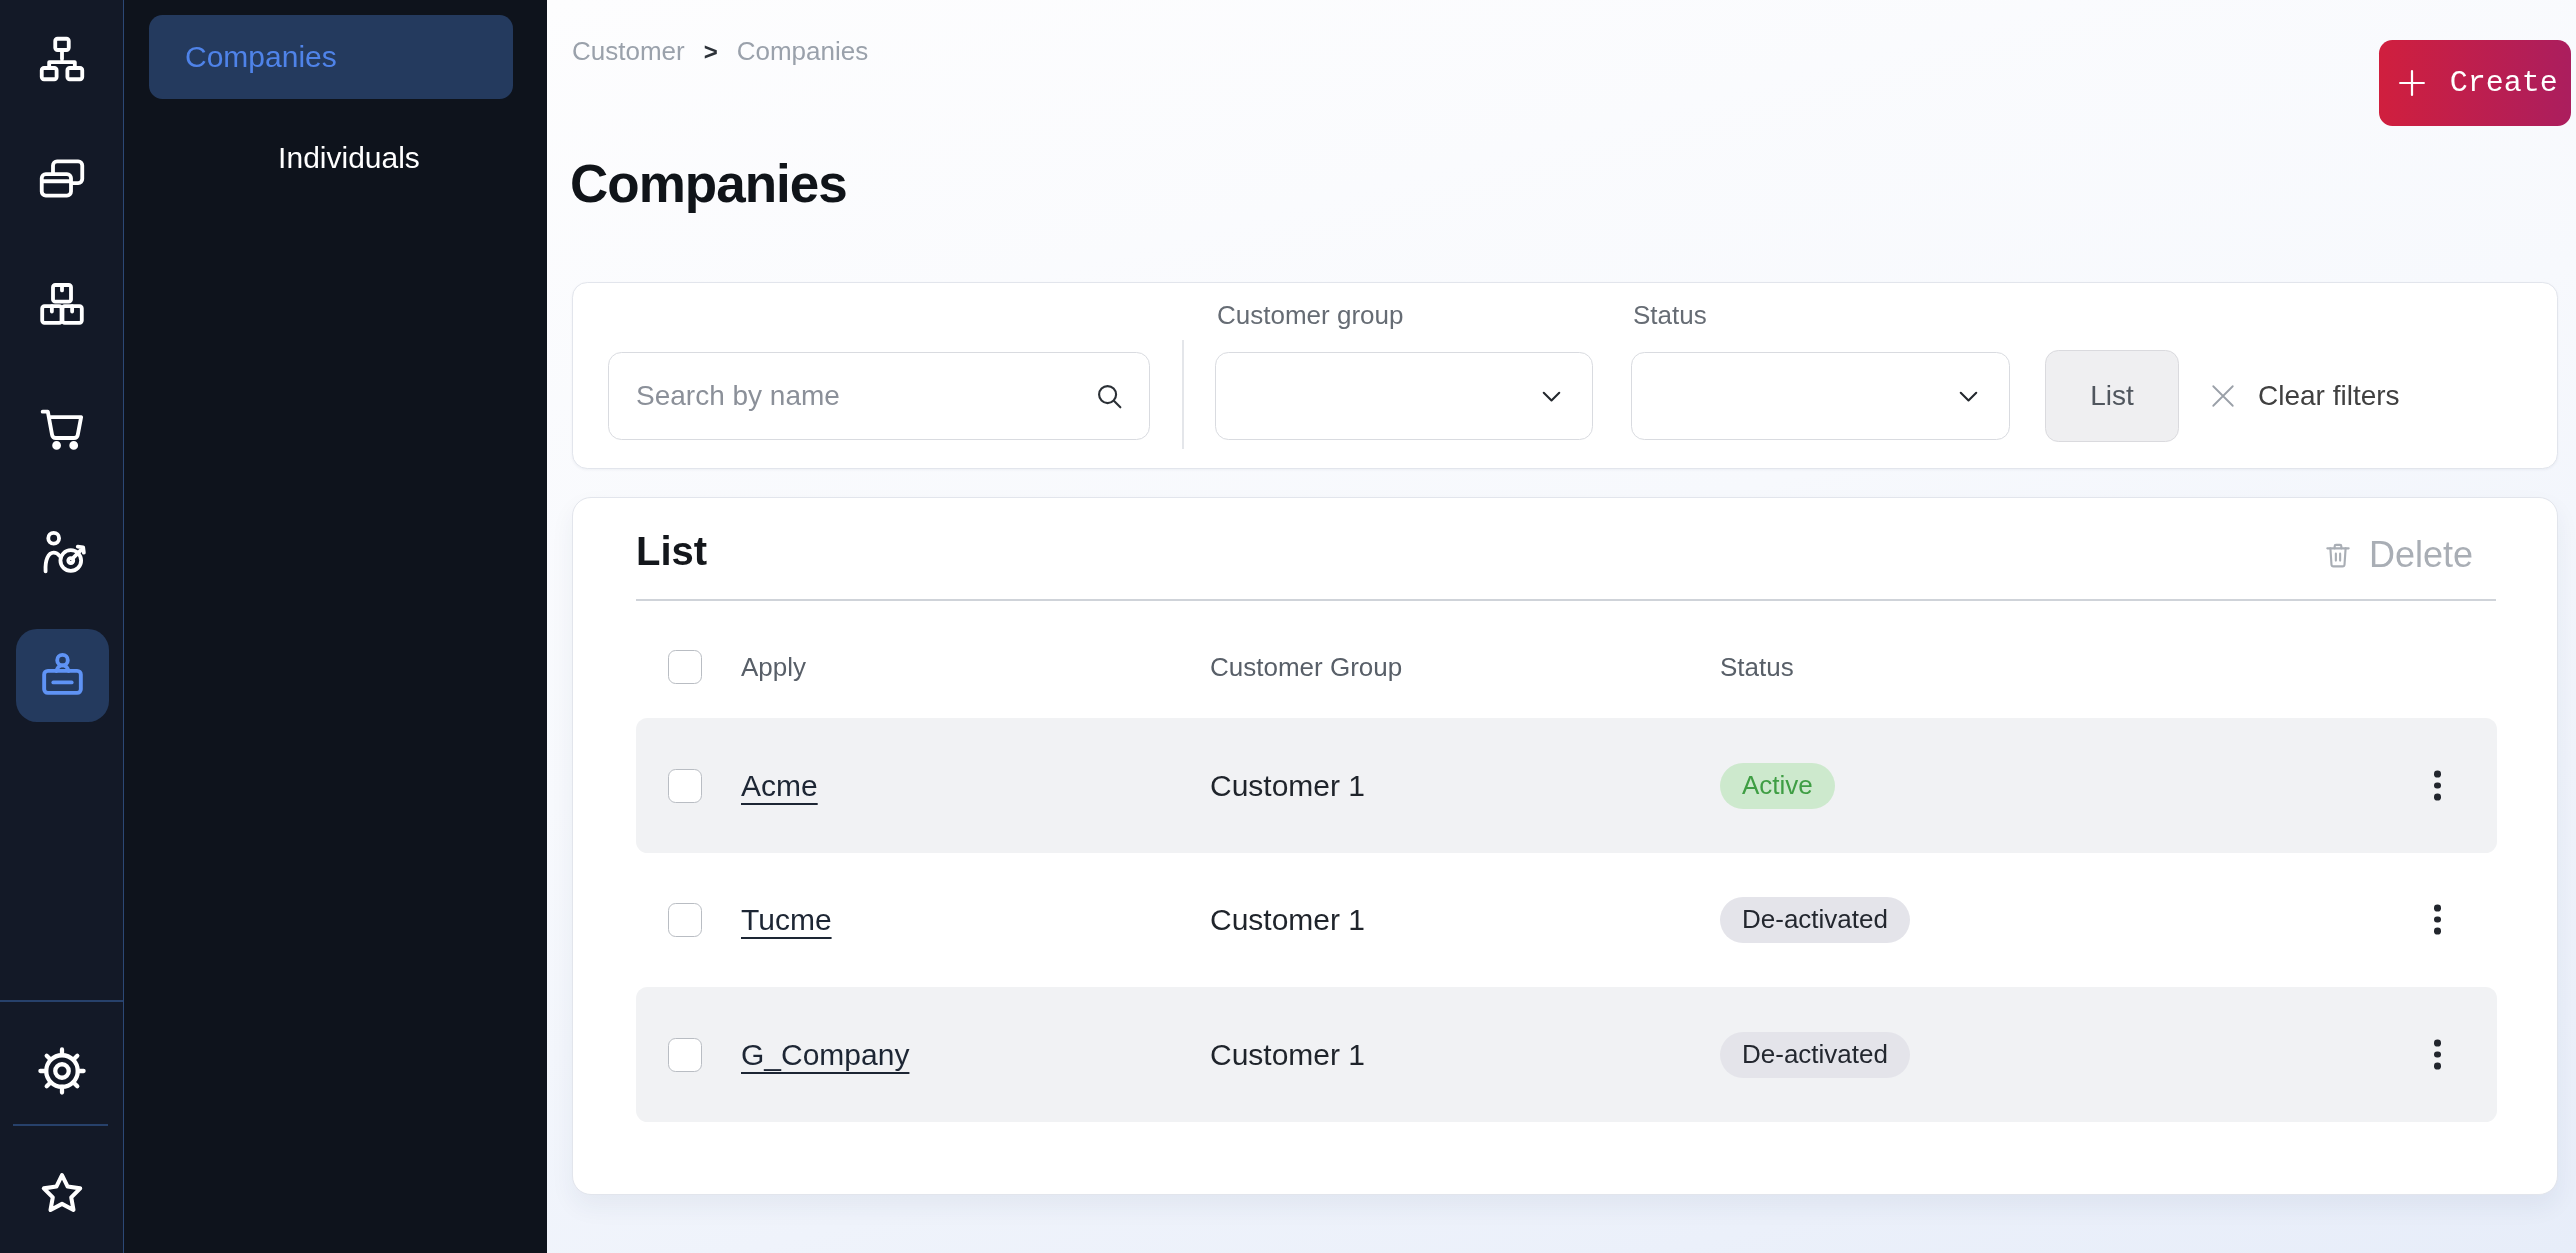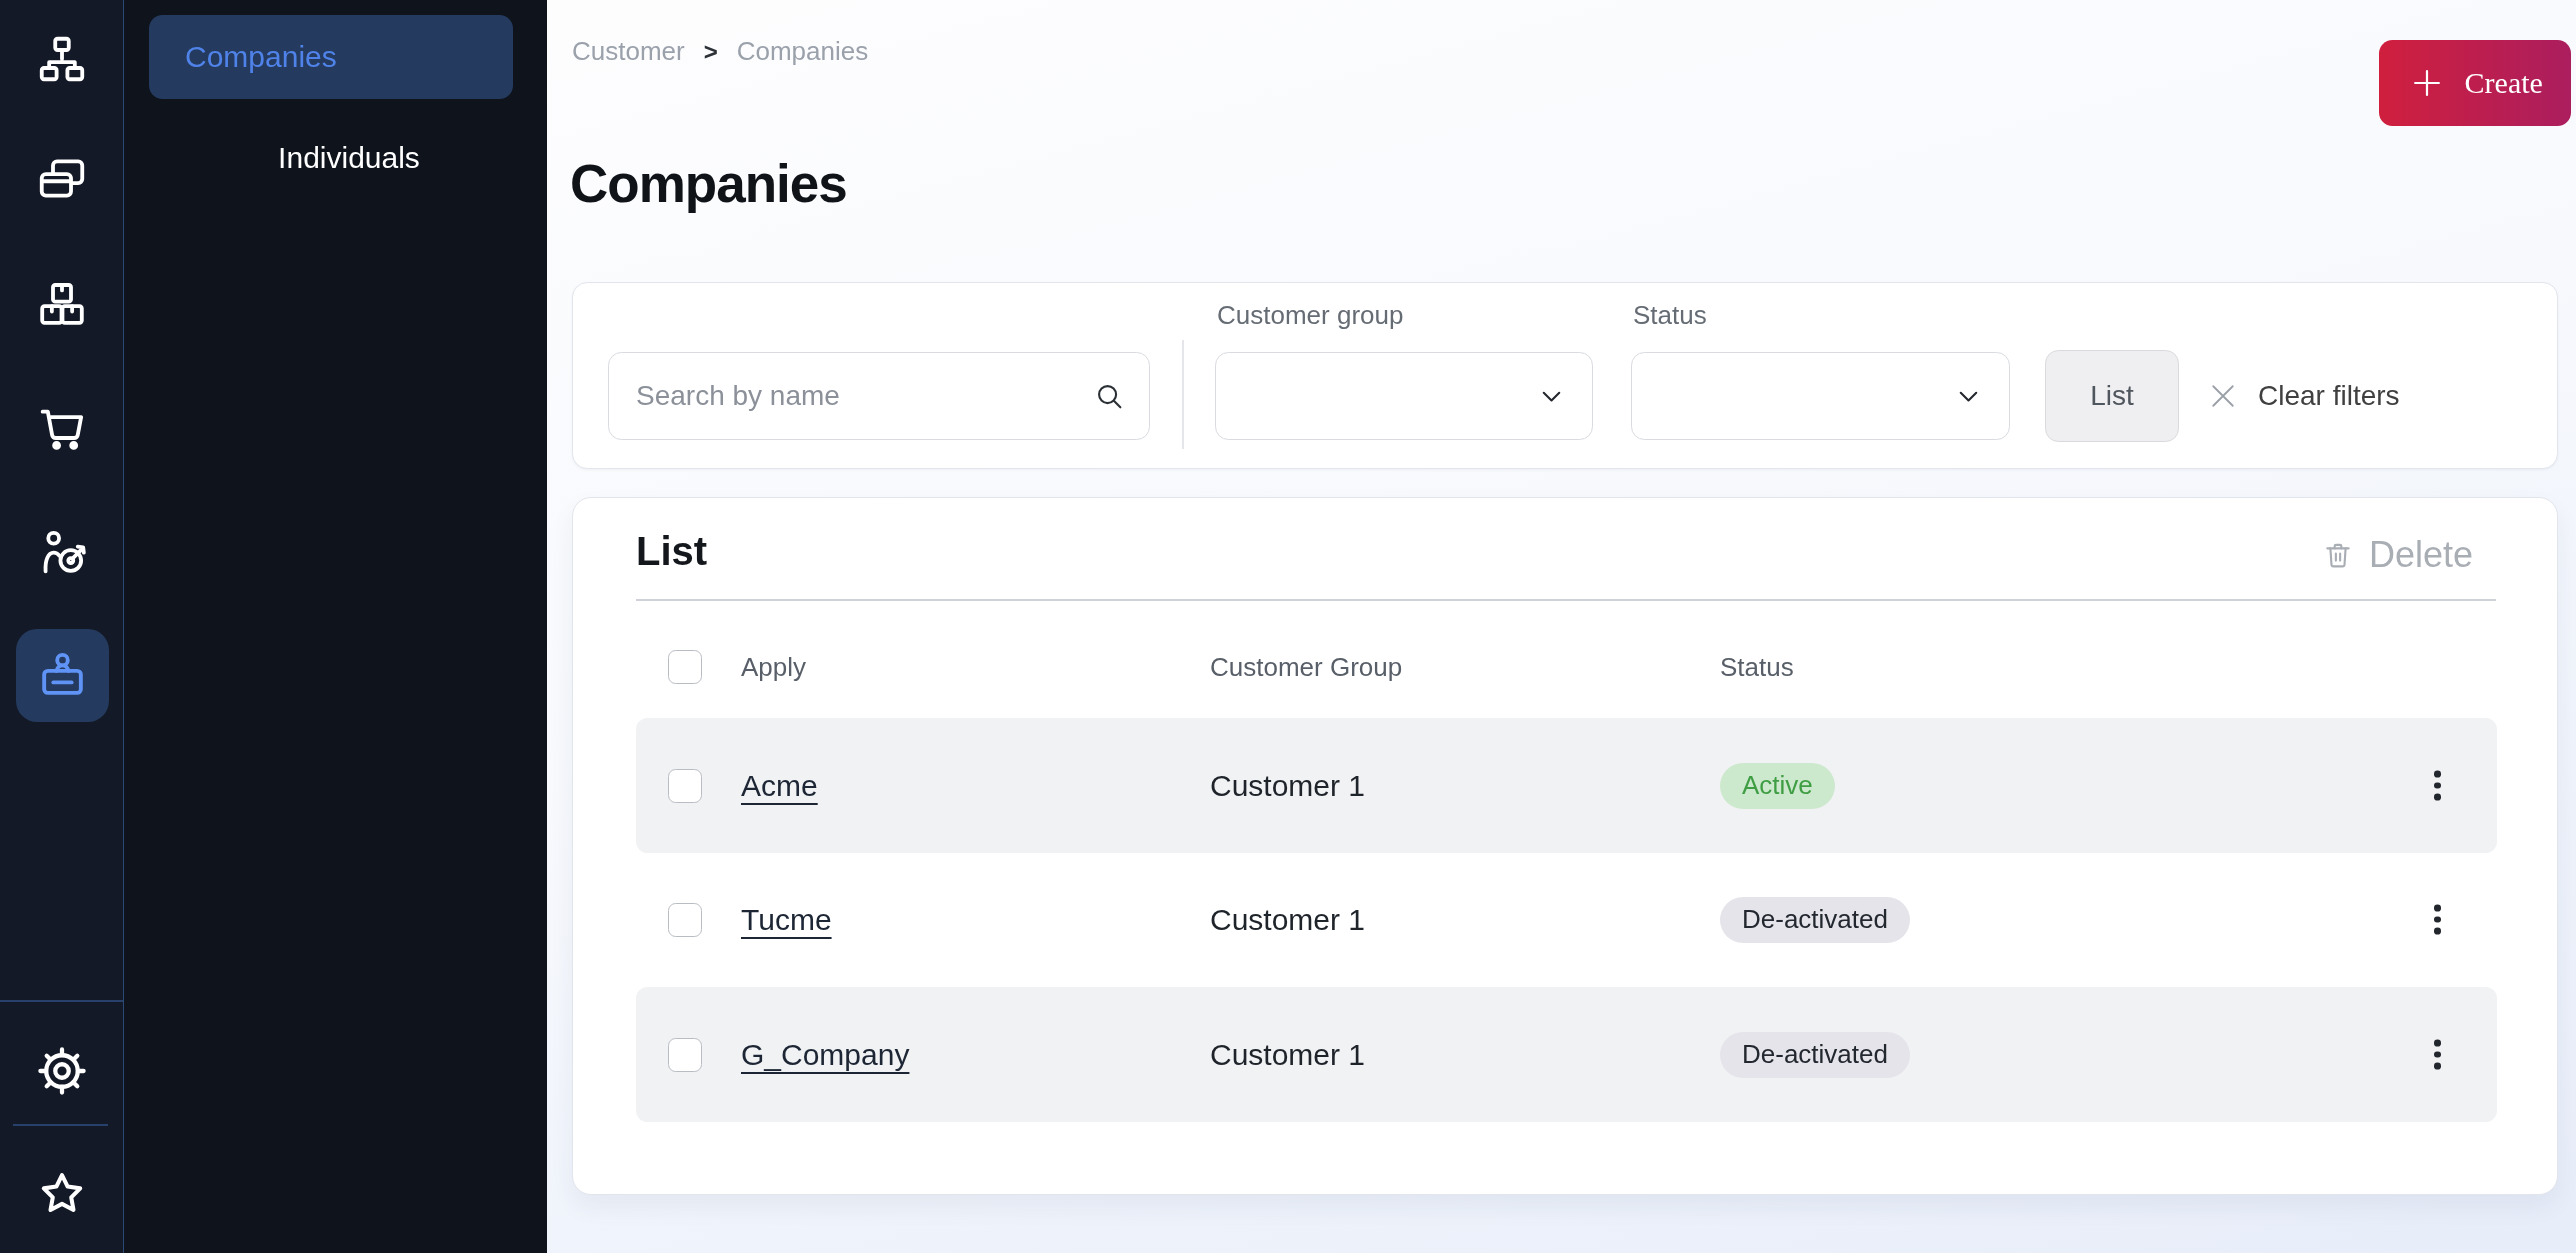--- a/index.html
+++ b/index.html
@@ -35,21 +35,21 @@
 
   .breadcrumb { position:absolute; left:25px; top:36px; font-size:26px; color:#9aa1ab;
                 display:flex; gap:19px; align-items:center; }
   .breadcrumb .sep { color:#2c3138; font-weight:bold; font-size:24px; }
   .crumb { cursor:pointer; }
 
   .create-btn { position:absolute; top:40px; right:4.8px; width:192px; height:86px;
                 border:none; border-radius:13.4px; cursor:pointer;
                 background:linear-gradient(90deg,#d01f3e 0%,#ab1e5e 100%);
                 color:#fff; font-size:30px; display:flex; align-items:center; justify-content:center;
-                gap:19px; font-family:Liberation Serif, serif; }
+                gap:19px; font-family:Liberation Mono, monospace; }
   .create-btn svg { width:38px; height:38px; }
 
   .page-title { position:absolute; left:23px; top:153px; font-size:53px; font-weight:800;
                 letter-spacing:-1px; color:#101419; }
 
   .card { position:absolute; background:#fff; border:1px solid #e2e5ec; }
   .filter-card { left:25px; top:282px; width:1986px; height:187px; border-radius:15.3px;
                  box-shadow:0 1px 2.9px rgba(25,35,70,.05); }
   .list-card { left:25px; top:497px; width:1986px; height:698px; border-radius:19px;
                box-shadow:0 11.5px 25px rgba(30,45,90,.06); }

